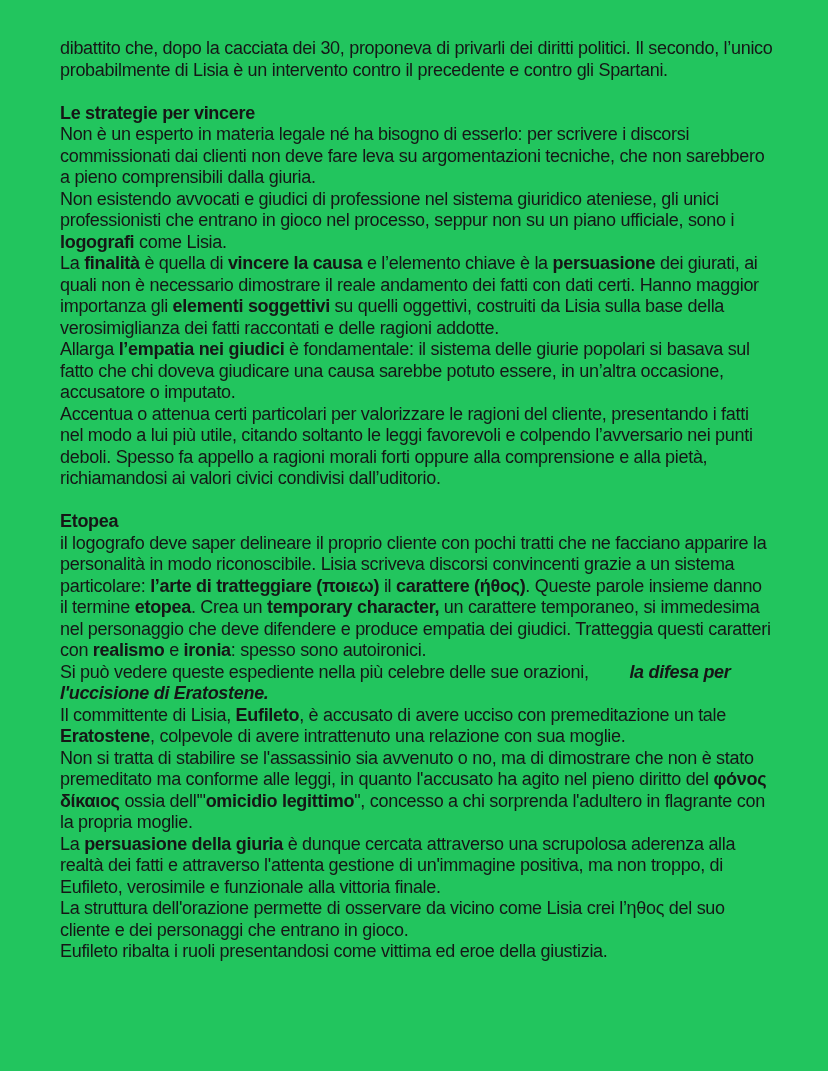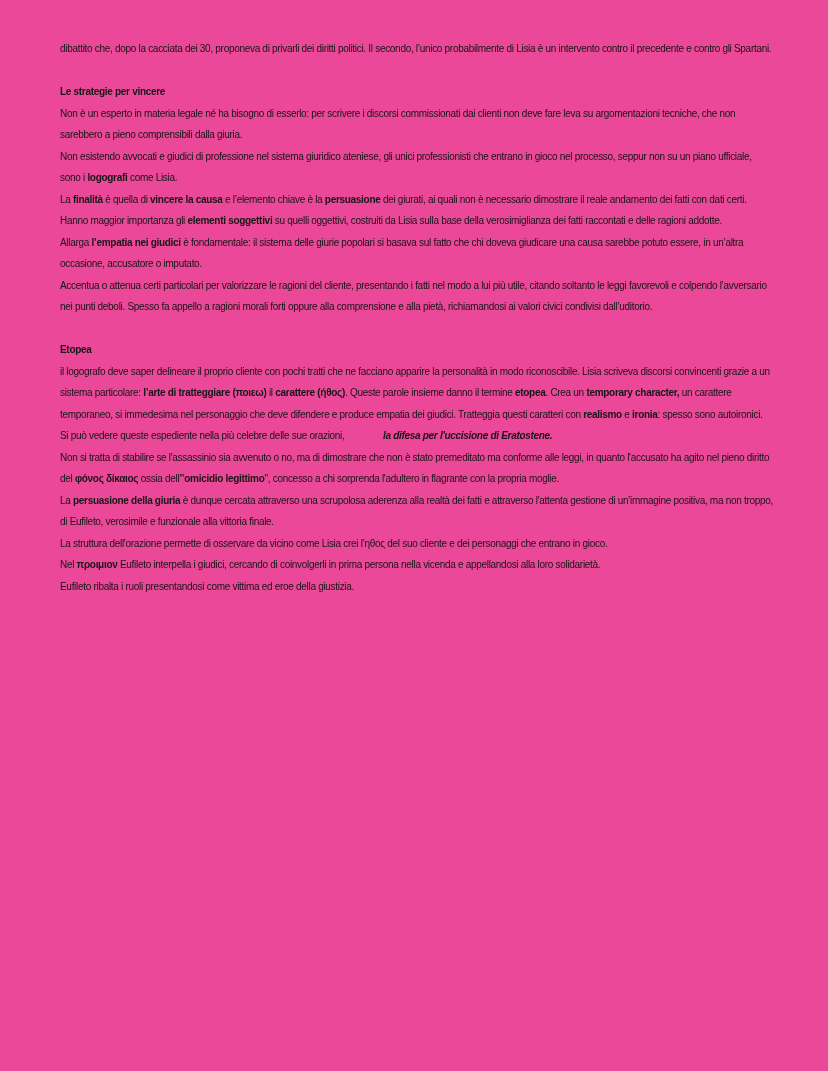--- a/index.html
+++ b/index.html
@@ -4,25 +4,25 @@
 <style>
   html, body {
     margin: 0;
     padding: 0;
     background: #ffffff;
   }
   .page {
     position: relative;
     width: 828px;
     height: 1071px;
-    background: #ec4899;
+    background: #22c55e;
     box-sizing: border-box;
     padding: 38px 55px 0 60px;
     font-family: "Liberation Sans", "DejaVu Sans", sans-serif;
-    font-size: 10px;
+    font-size: 18px;
     line-height: 21.5px;
     letter-spacing: -0.3px;
     color: #161616;
     overflow: hidden;
   }
   .para {
     margin: 0;
     text-align: left;
     word-spacing: normal;
   }
@@ -42,19 +42,19 @@
       <div class="para"><span class="b">Le strategie per vincere</span></div>
       <div class="para"><span>Non è un esperto in materia legale né ha bisogno di esserlo: per scrivere i discorsi commissionati dai clienti non deve fare leva su argomentazioni tecniche, che non sarebbero a pieno comprensibili dalla giuria.</span></div>
       <div class="para"><span>Non esistendo avvocati e giudici di professione nel sistema giuridico ateniese, gli unici professionisti che entrano in gioco nel processo, seppur non su un piano ufficiale, sono i </span><span class="b">logografi</span><span> come Lisia.</span></div>
       <div class="para"><span>La </span><span class="b">finalità</span><span> è quella di </span><span class="b">vincere la causa</span><span> e l’elemento chiave è la </span><span class="b">persuasione</span><span> dei giurati, ai quali non è necessario dimostrare il reale andamento dei fatti con dati certi. Hanno maggior importanza gli </span><span class="b">elementi soggettivi</span><span> su quelli oggettivi, costruiti da Lisia sulla base della verosimiglianza dei fatti raccontati e delle ragioni addotte.</span></div>
       <div class="para"><span>Allarga </span><span class="b">l’empatia nei giudici</span><span> è fondamentale: il sistema delle giurie popolari si basava sul fatto che chi doveva giudicare una causa sarebbe potuto essere, in un’altra occasione, accusatore o imputato.</span></div>
       <div class="para"><span>Accentua o attenua certi particolari per valorizzare le ragioni del cliente, presentando i fatti nel modo a lui più utile, citando soltanto le leggi favorevoli e colpendo l’avversario nei punti deboli. Spesso fa appello a ragioni morali forti oppure alla comprensione e alla pietà, richiamandosi ai valori civici condivisi dall’uditorio.</span></div>
       <div class="para spacer"></div>
       <div class="para"><span class="b">Etopea</span></div>
       <div class="para"><span>il logografo deve saper delineare il proprio cliente con pochi tratti che ne facciano apparire la personalità in modo riconoscibile. Lisia scriveva discorsi convincenti grazie a un sistema particolare: </span><span class="b">l’arte di tratteggiare (ποιεω)</span><span>  il </span><span class="b">carattere (ήθος)</span><span>. Queste parole insieme danno il termine </span><span class="b">etopea</span><span>. Crea un </span><span class="b">temporary character,</span><span> un carattere temporaneo, si immedesima nel personaggio che deve difendere e produce empatia dei giudici. Tratteggia questi caratteri con </span><span class="b">realismo</span><span> e </span><span class="b">ironia</span><span>: spesso sono autoironici.</span></div>
       <div class="para"><span>Si può vedere queste espediente nella più celebre delle sue orazioni, </span><span class="b i">la difesa per l'uccisione di Eratostene.</span></div>
+      <div class="para"><span>Il committente di Lisia, </span><span class="b">Eufileto</span><span>, è accusato di avere ucciso con premeditazione un tale </span><span class="b">Eratostene</span><span>, colpevole di avere intrattenuto una relazione con sua moglie.</span></div>
       <div class="para"><span>Non si tratta di stabilire se l'assassinio sia avvenuto o no, ma di dimostrare che non è stato premeditato ma conforme alle leggi, in quanto l'accusato ha agito nel pieno diritto del </span><span class="b">φόνος δίκαιος</span><span> ossia dell'"</span><span class="b">omicidio legittimo</span><span>", concesso a chi sorprenda l'adultero in flagrante con la propria moglie.</span></div>
       <div class="para"><span>La </span><span class="b">persuasione della giuria</span><span> è dunque cercata attraverso una scrupolosa aderenza alla realtà dei fatti e attraverso l'attenta gestione di un'immagine positiva, ma non troppo, di Eufileto, verosimile e funzionale alla vittoria finale.</span></div>
       <div class="para"><span>La struttura dell'orazione permette di osservare da vicino come Lisia crei l’ηθος del suo cliente e dei personaggi che entrano in gioco.</span></div>
-      <div class="para"><span>Nel </span><span class="b">προιμιον</span><span> Eufileto interpella i giudici, cercando di coinvolgerli in prima persona nella vicenda e appellandosi alla loro solidarietà.</span></div>
       <div class="para"><span>Eufileto ribalta i ruoli presentandosi come vittima ed eroe della giustizia.</span></div>
     </div>
 </div>
 
 </body></html>

